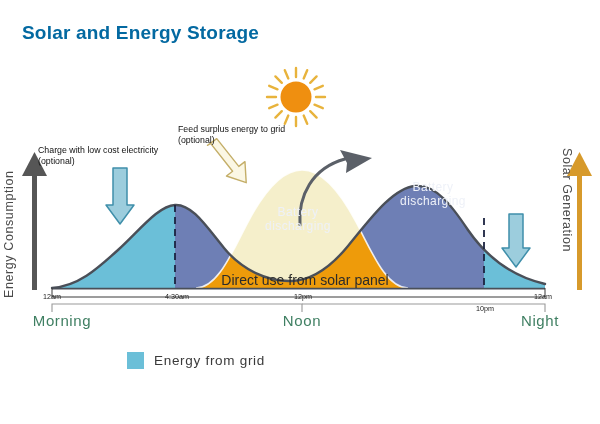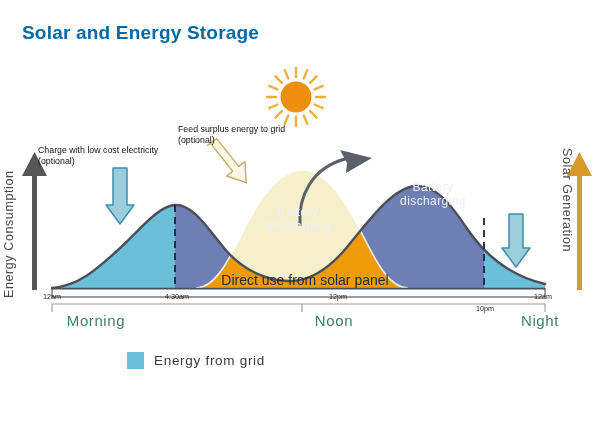--- a/index.html
+++ b/index.html
@@ -221,26 +221,26 @@
 (optional)</div>
 
   <div class="inlabel bat1">Battery
 discharging</div>
   <div class="inlabel bat2">Battery
 discharging</div>
   <div class="inlabel direct">Direct use from solar panel</div>
 
   <div class="tick" style="left:52px;top:292px;">12am</div>
   <div class="tick" style="left:177px;top:292px;">4:30am</div>
-  <div class="tick" style="left:303px;top:292px;margin-left:35px;">12pm</div>
+  <div class="tick" style="left:303px;top:292px;">12pm</div>
   <div class="tick" style="left:485px;top:304px;">10pm</div>
   <div class="tick" style="left:543px;top:292px;">12am</div>
 
-  <div class="period" style="left:62px;top:312px;margin-left:34px;">Morning</div>
-  <div class="period" style="left:302px;top:312px;margin-left:32px;">Noon</div>
+  <div class="period" style="left:62px;top:312px;">Morning</div>
+  <div class="period" style="left:302px;top:312px;">Noon</div>
   <div class="period" style="left:540px;top:312px;">Night</div>
 
   <div class="legend">
     <div class="item">
       <span class="swatch" style="background: rgb(107, 191, 216);"></span>
       <span class="lbl">Energy from grid</span>
     </div>
   </div>
 
 </div>

